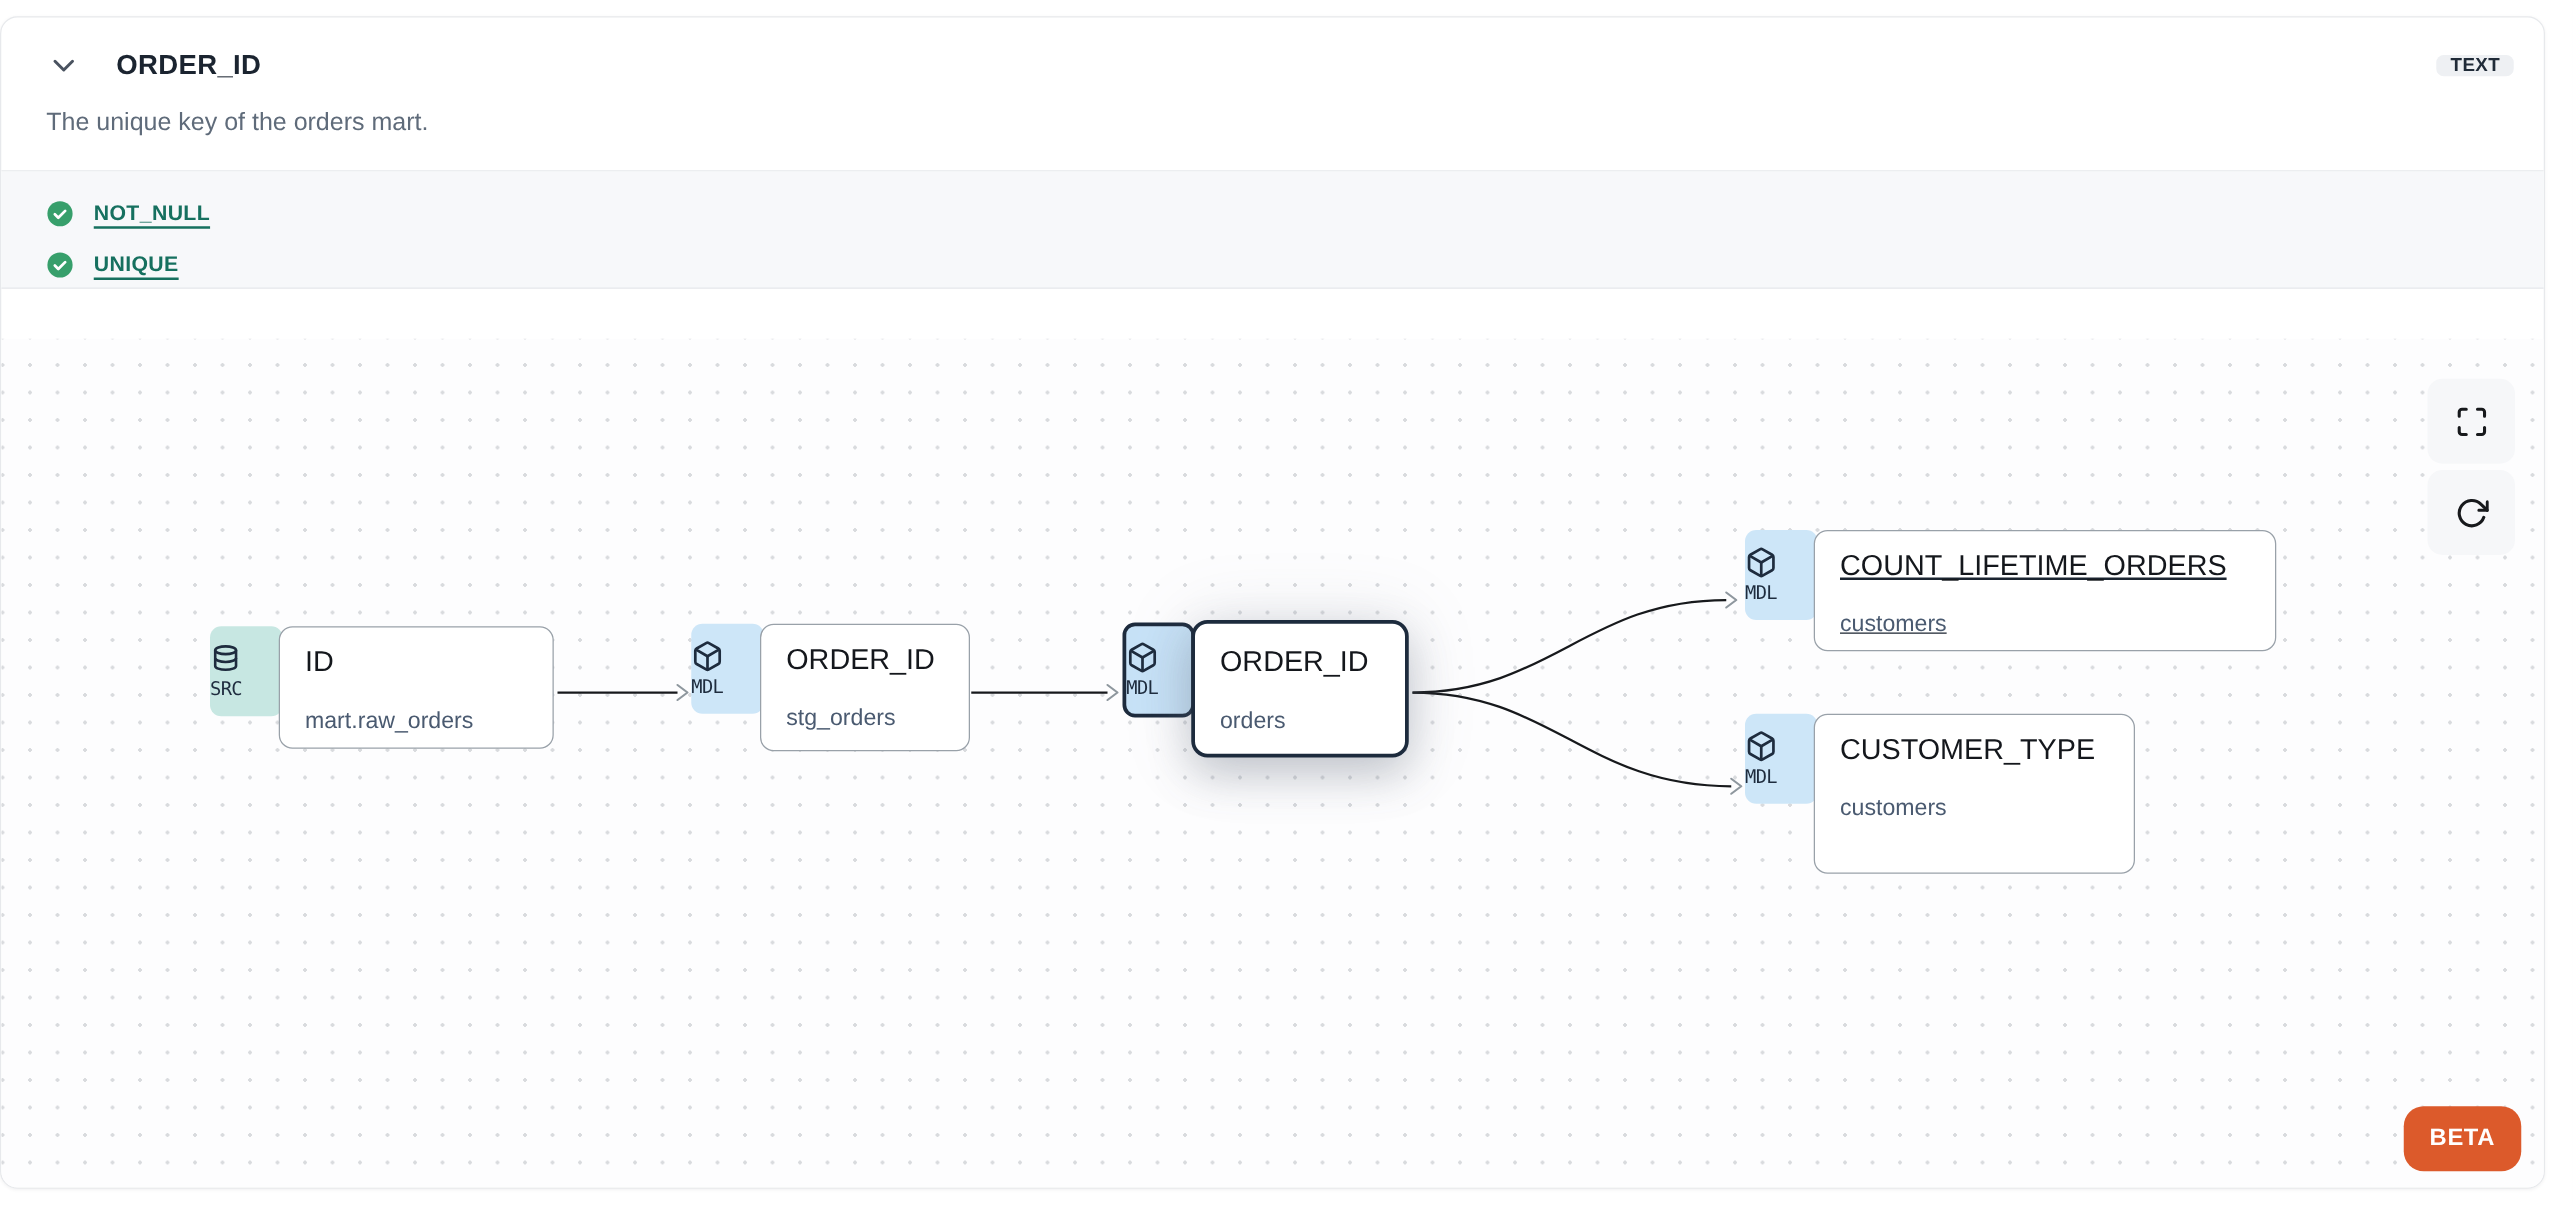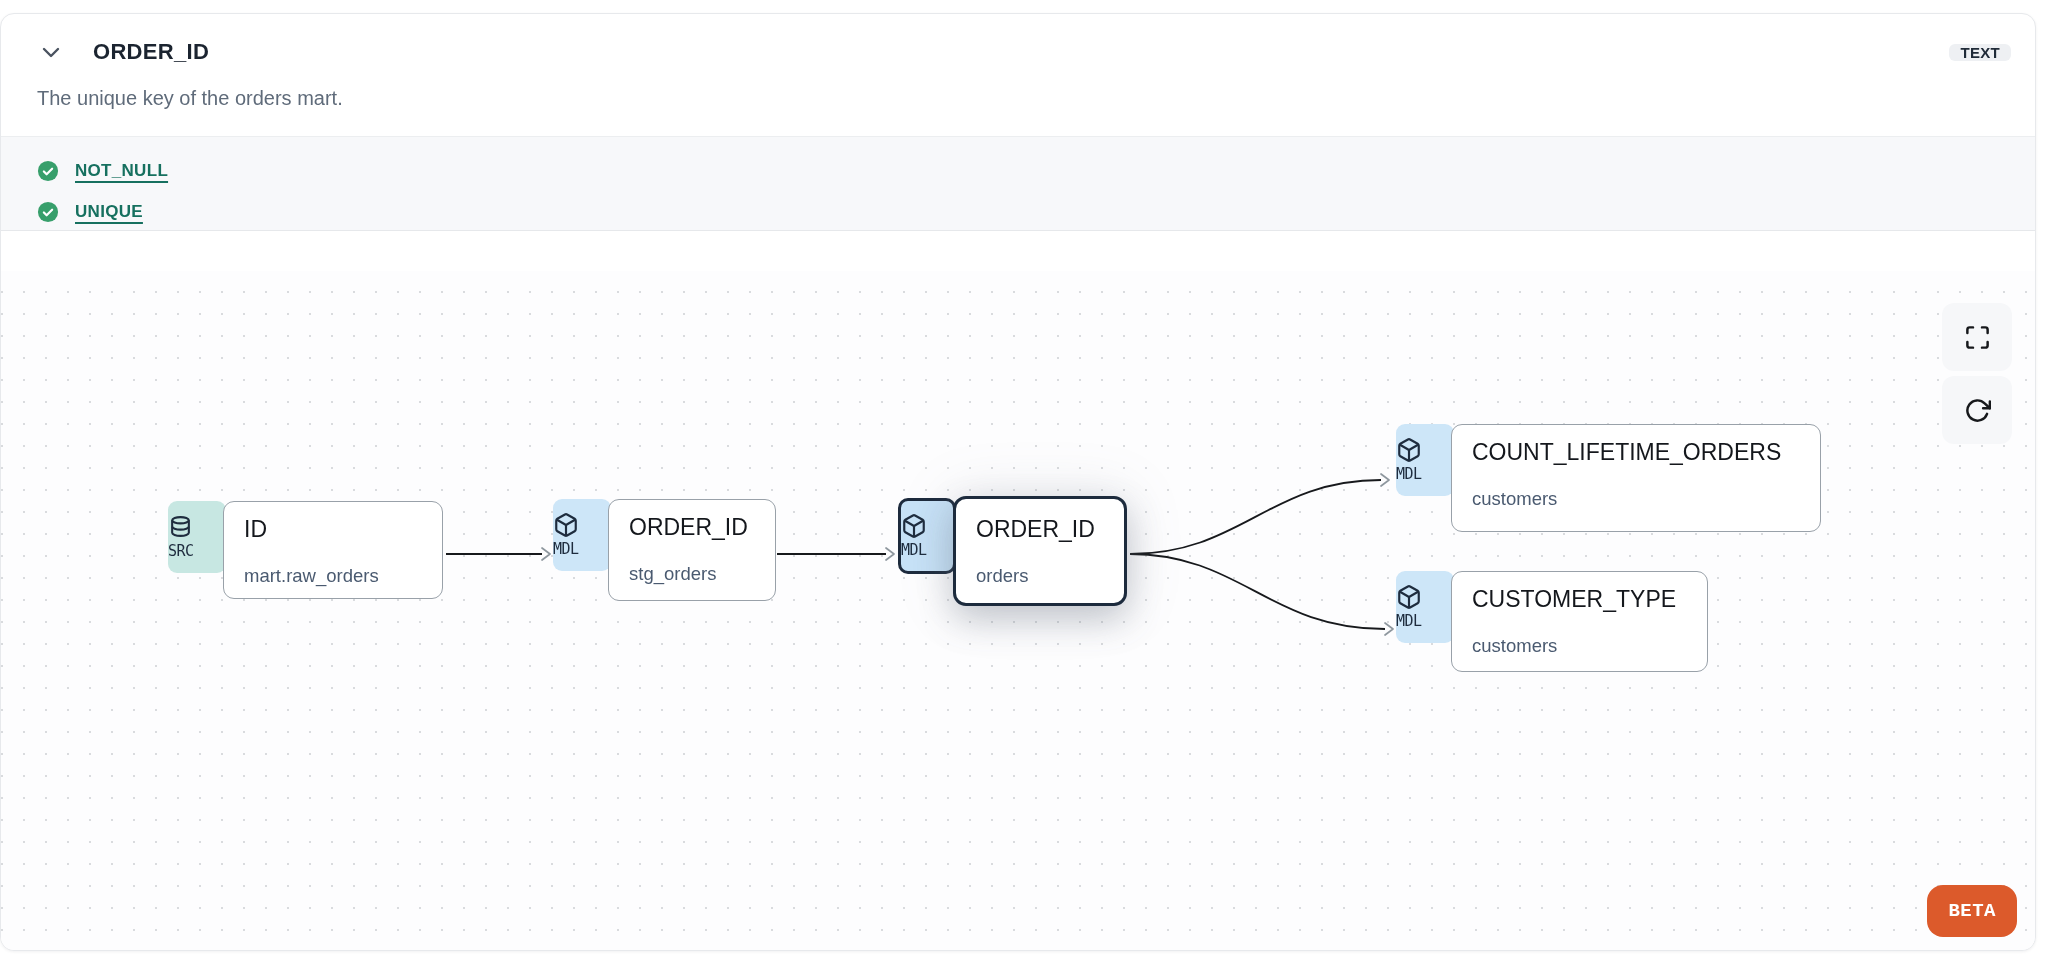--- a/index.html
+++ b/index.html
@@ -75,21 +75,21 @@
   }
   
   .controls { position:absolute; top:32px; right:23px; display:flex; flex-direction:column; gap:5px; }
   .ctl-btn {
     width:70px; height:68px; border:none; border-radius:12px; background:#f6f7f9;
     color:#17191c; display:flex; align-items:center; justify-content:center; cursor:pointer;
   }
   .beta {
     position:absolute; right:18px; bottom:13px;
     background:#dc5a2b; color:#fff; font-weight:bold; font-size:19px; letter-spacing:.5px;
-    padding:15px 21px; border-radius:16px;font-family:Liberation Mono, monospace;
+    padding:15px 21px; border-radius:16px;
   }
 </style>
 </head>
 <body>
 
 <div class="panel">
 
   <div class="hdr-block">
     <div class="hdr">
       <button class="chev-btn">
@@ -184,36 +184,36 @@
 
     <div class="node" style="left:1395px; top:153px;">
       <div class="nbadge">
         <svg viewBox="0 0 24 24" width="26" height="26" fill="none" stroke="currentColor" stroke-width="2" stroke-linejoin="round">
             <path d="M21 16V8a2 2 0 0 0-1-1.73l-7-4a2 2 0 0 0-2 0l-7 4A2 2 0 0 0 3 8v8a2 2 0 0 0 1 1.73l7 4a2 2 0 0 0 2 0l7-4A2 2 0 0 0 21 16z"></path>
             <polyline points="3.27 6.96 12 12.01 20.73 6.96"></polyline>
             <line x1="12" y1="22.08" x2="12" y2="12"></line>
           </svg>
         <span class="blabel">MDL</span>
       </div>
-      <div class="ncard" style="min-width:370px; height:108px;">
+      <div class="ncard" style="min-width:370px; height:97px;text-decoration:underline;">
         <div class="ntitle">COUNT_LIFETIME_ORDERS</div>
         <div class="nsub">customers</div>
       </div>
     </div>
 
     <div class="node" style="left:1395px; top:300px;">
       <div class="nbadge">
         <svg viewBox="0 0 24 24" width="26" height="26" fill="none" stroke="currentColor" stroke-width="2" stroke-linejoin="round">
             <path d="M21 16V8a2 2 0 0 0-1-1.73l-7-4a2 2 0 0 0-2 0l-7 4A2 2 0 0 0 3 8v8a2 2 0 0 0 1 1.73l7 4a2 2 0 0 0 2 0l7-4A2 2 0 0 0 21 16z"></path>
             <polyline points="3.27 6.96 12 12.01 20.73 6.96"></polyline>
             <line x1="12" y1="22.08" x2="12" y2="12"></line>
           </svg>
         <span class="blabel">MDL</span>
       </div>
-      <div class="ncard" style="min-width:257px; height:101px;">
+      <div class="ncard" style="min-width:257px; height:128px;">
         <div class="ntitle">CUSTOMER_TYPE</div>
         <div class="nsub">customers</div>
       </div>
     </div>
 
     <div class="controls">
       <button class="ctl-btn">
         <svg viewBox="0 0 24 24" width="27" height="27" fill="none" stroke="currentColor" stroke-width="2.2" stroke-linecap="round" stroke-linejoin="round">
             <path d="M8 3H5a2 2 0 0 0-2 2v3"></path>
             <path d="M16 3h3a2 2 0 0 1 2 2v3"></path>

